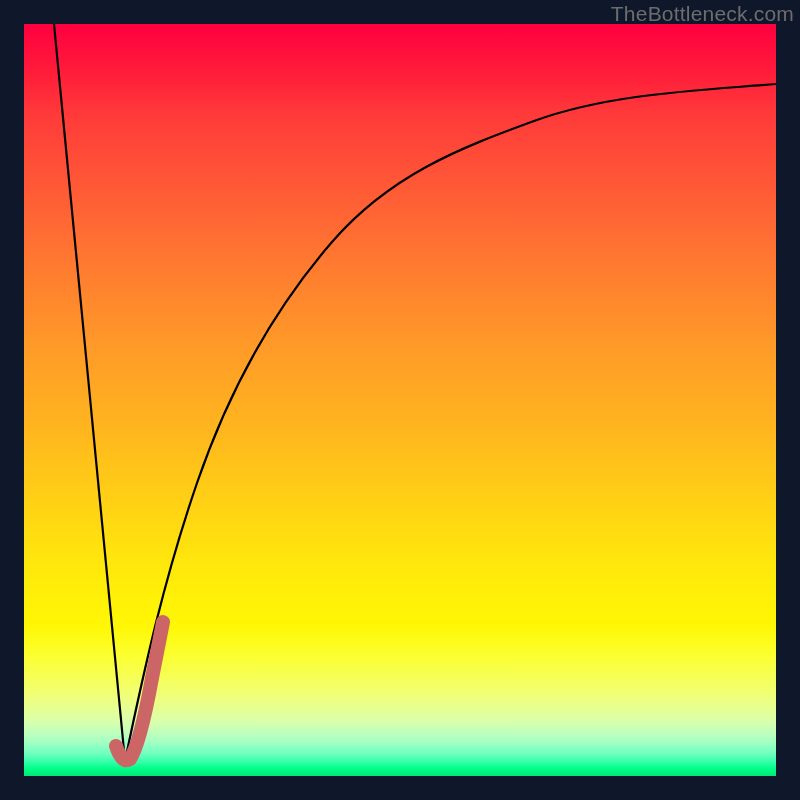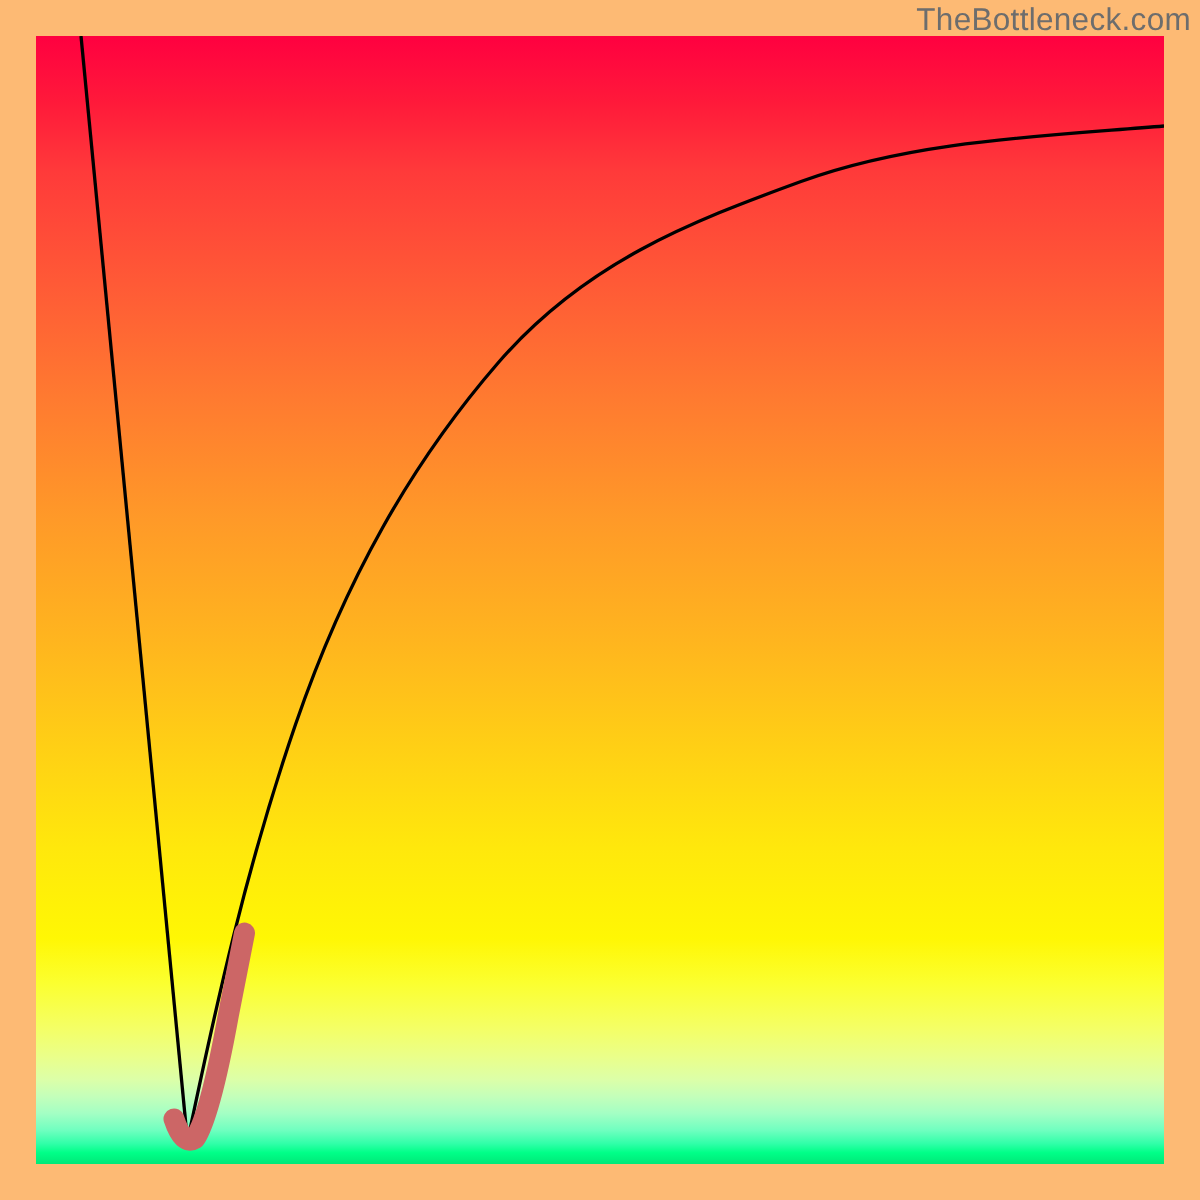--- a/index.html
+++ b/index.html
@@ -7,21 +7,21 @@
     padding: 0;
     width: 800px;
     height: 800px;
     overflow: hidden;
     font-family: Arial, Helvetica, sans-serif;
   }
   .stage {
     position: relative;
     width: 800px;
     height: 800px;
-    background: #fdba74;
+    background: #0f172a;
   }
   .plot-area {
     position: absolute;
     left: 24px;
     top: 24px;
     width: 752px;
     height: 752px;
     overflow: hidden;
   }
   .gradient-bg {

